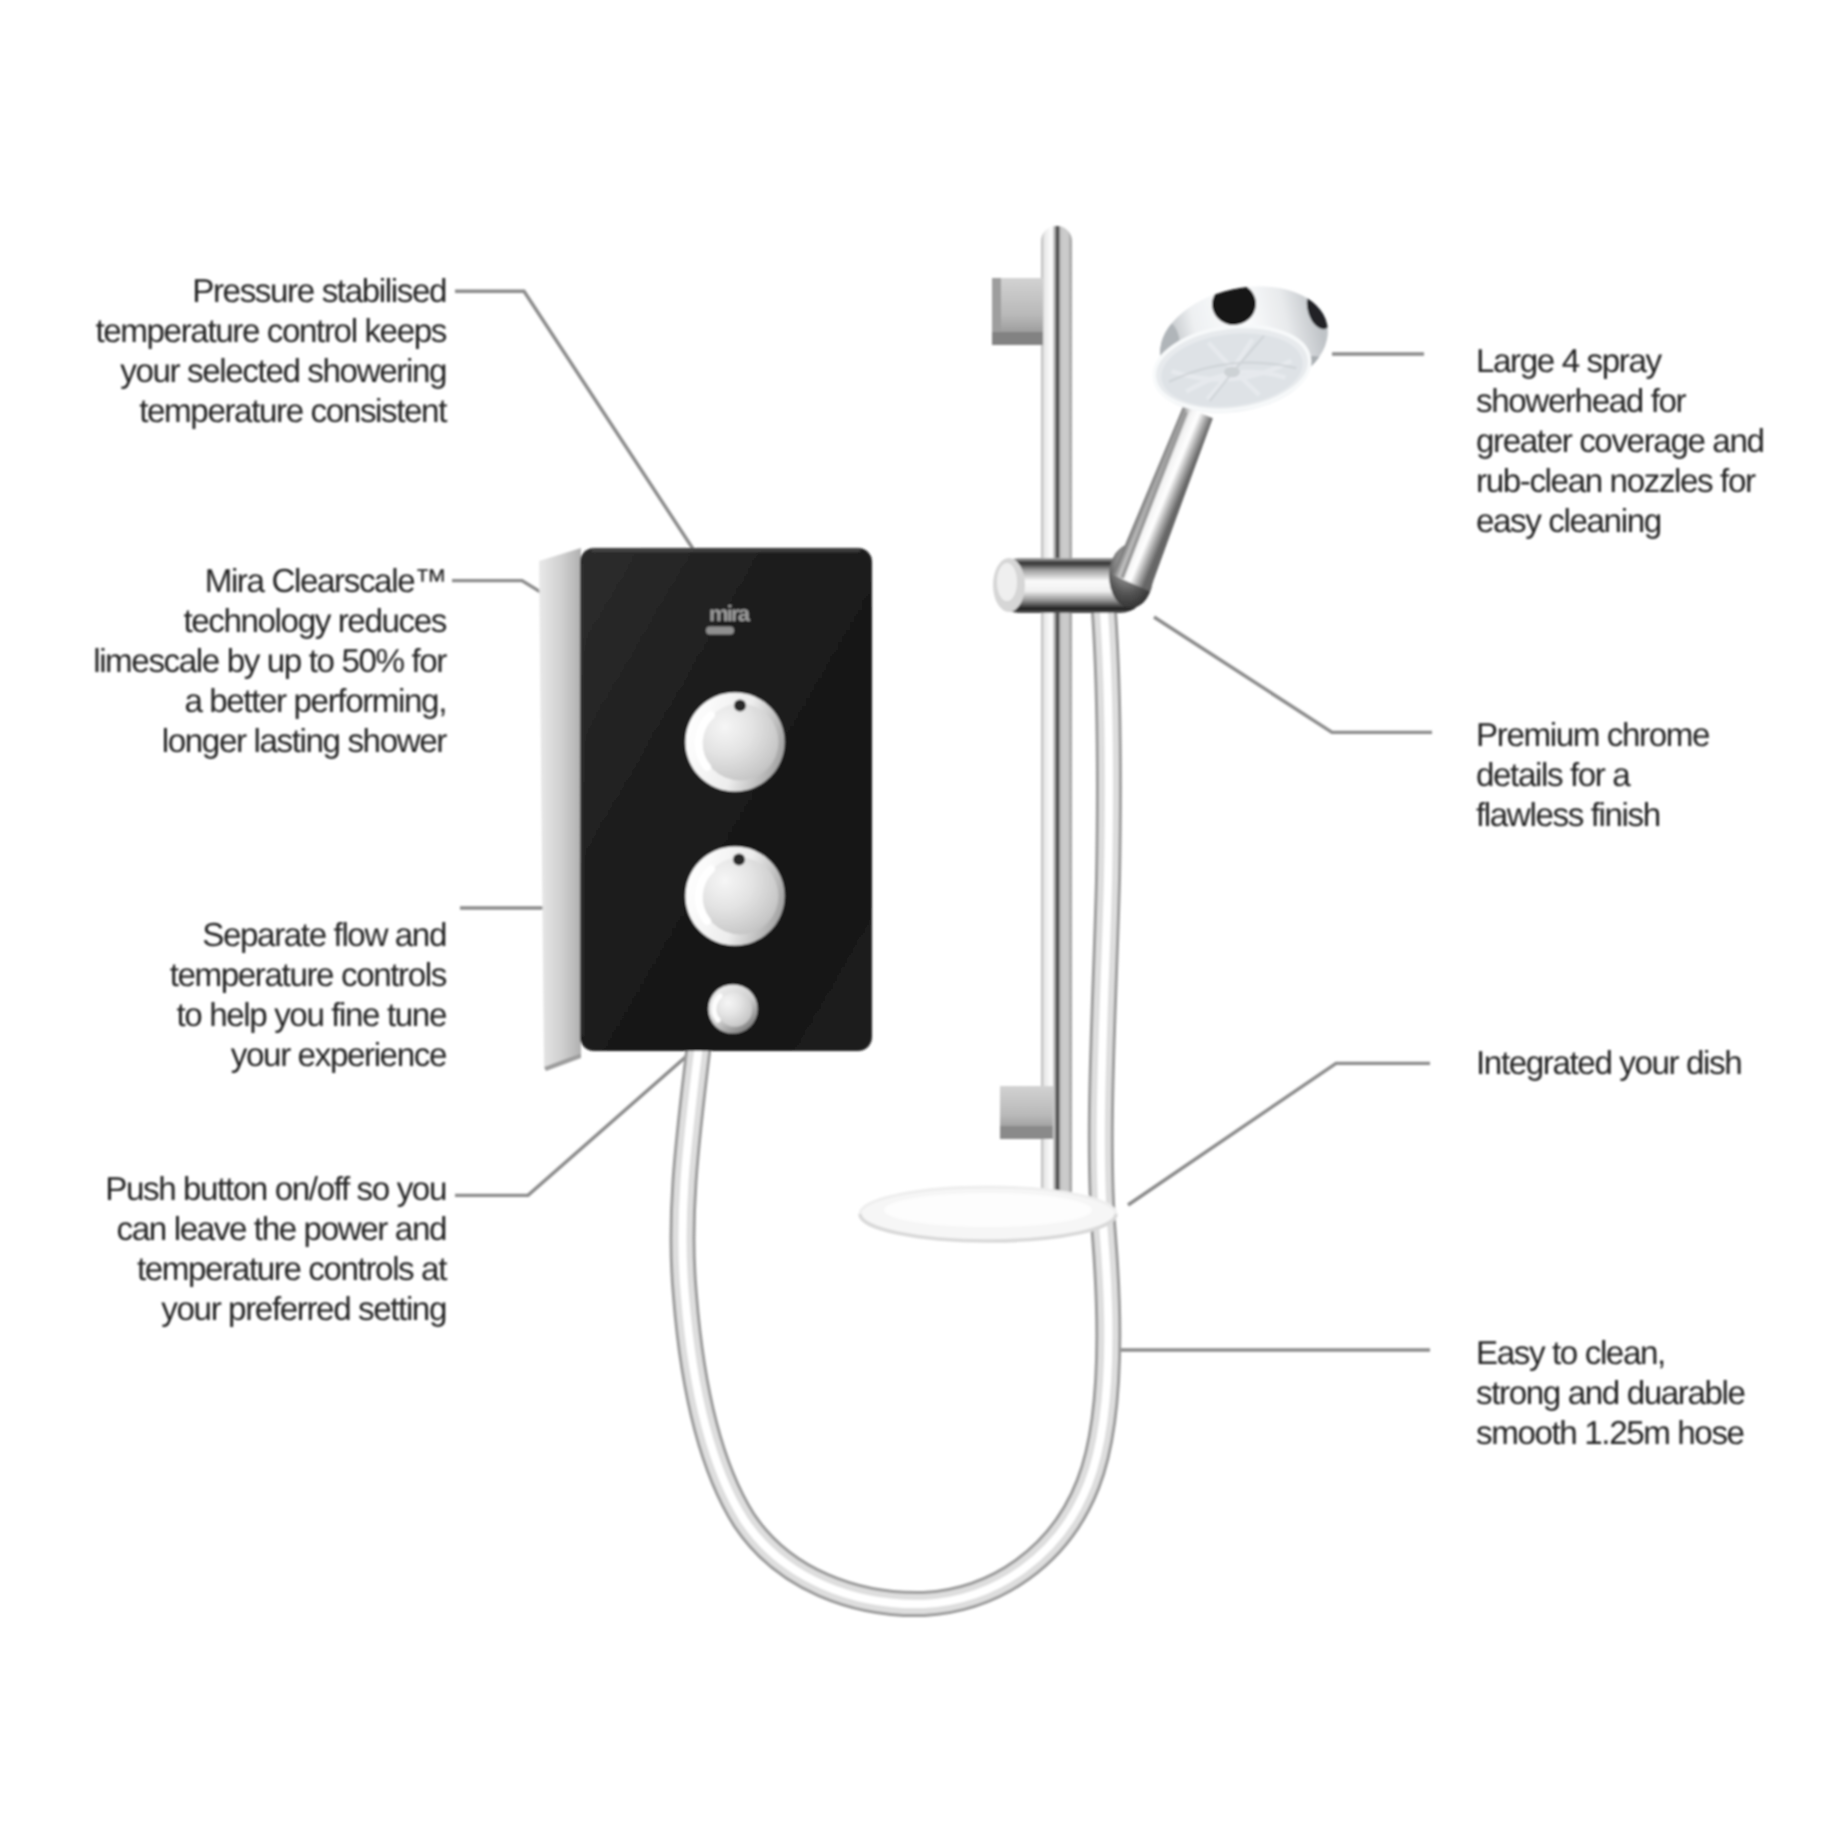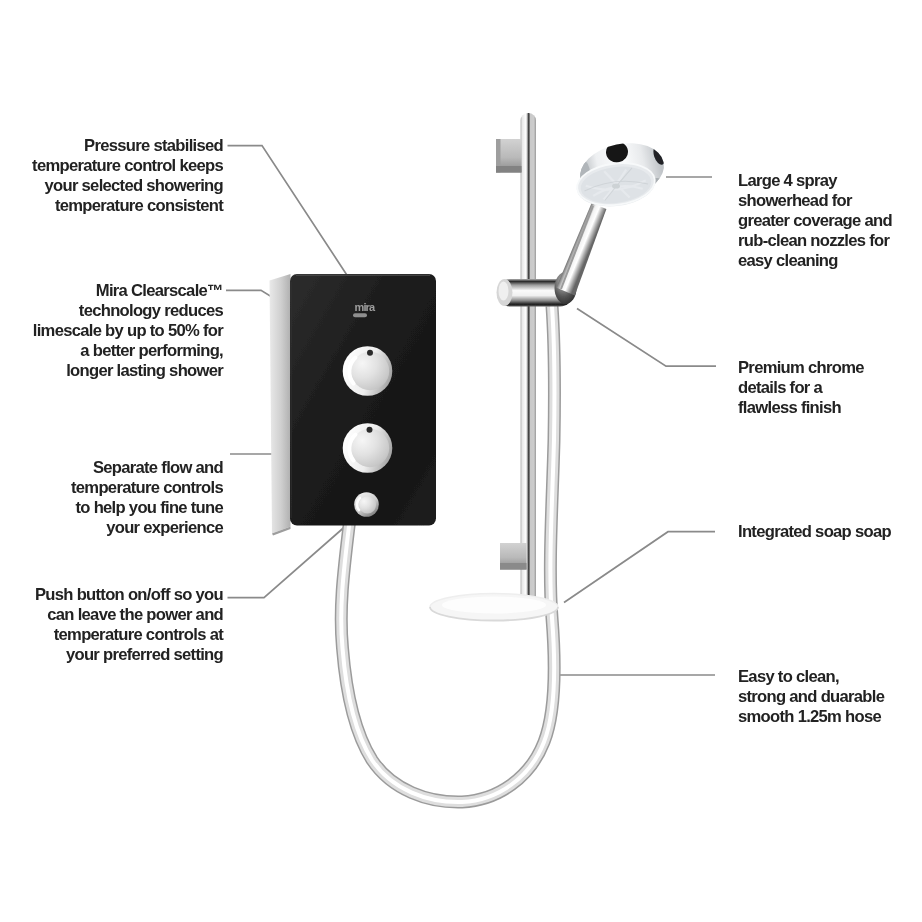--- a/index.html
+++ b/index.html
@@ -1,18 +1,18 @@
 <!DOCTYPE html>
 <html><head>
 <meta charset="utf-8">
 <style>
 html,body{margin:0;padding:0;background:#ffffff;}
 body{position:relative;width:922px;height:922px;overflow:hidden;
      font-family:"Liberation Sans",sans-serif;}
-.t{position:absolute;font-size:16.6px;line-height:20px;font-weight:bold;
+.t{position:absolute;font-size:16.6px;line-height:20px;font-weight:normal;
    color:#222222;letter-spacing:-0.7px;filter:blur(0.55px);white-space:nowrap;}
 .tl{text-align:right;right:699px;}
 .tr{left:738px;text-align:left;}
 #gfx{position:absolute;left:0;top:0;}
 </style>
 </head>
 <body>
 
 <svg id="gfx" width="922" height="922" viewBox="0 0 922 922">
 <defs>
@@ -200,14 +200,14 @@
   <path d="M360,498 a8.6,8.6 0 0 0 -1,12" fill="none" stroke="#fdfdfd" stroke-width="2.6" stroke-linecap="round"></path>
 </g>
 </svg>
 
 <div class="t tl" style="top:136.1px">Pressure stabilised<br>temperature control keeps<br>your selected showering<br>temperature consistent</div>
 <div class="t tl" style="top:280.8px">Mira Clearscale™<br>technology reduces<br>limescale by up to 50% for<br>a better performing,<br>longer lasting shower</div>
 <div class="t tl" style="top:458px">Separate flow and<br>temperature controls<br>to help you fine tune<br>your experience</div>
 <div class="t tl" style="top:585px">Push button on/off so you<br>can leave the power and<br>temperature controls at<br>your preferred setting</div>
 <div class="t tr" style="top:171.2px">Large 4 spray<br>showerhead for<br>greater coverage and<br>rub-clean nozzles for<br>easy cleaning</div>
 <div class="t tr" style="top:358.4px">Premium chrome<br>details for a<br>flawless finish</div>
-<div class="t tr" style="top:522.1px">Integrated soap soap</div>
+<div class="t tr" style="top:522.1px">Integrated your dish</div>
 <div class="t tr" style="top:666.8px">Easy to clean,<br>strong and duarable<br>smooth 1.25m hose</div>
 
 </body></html>

